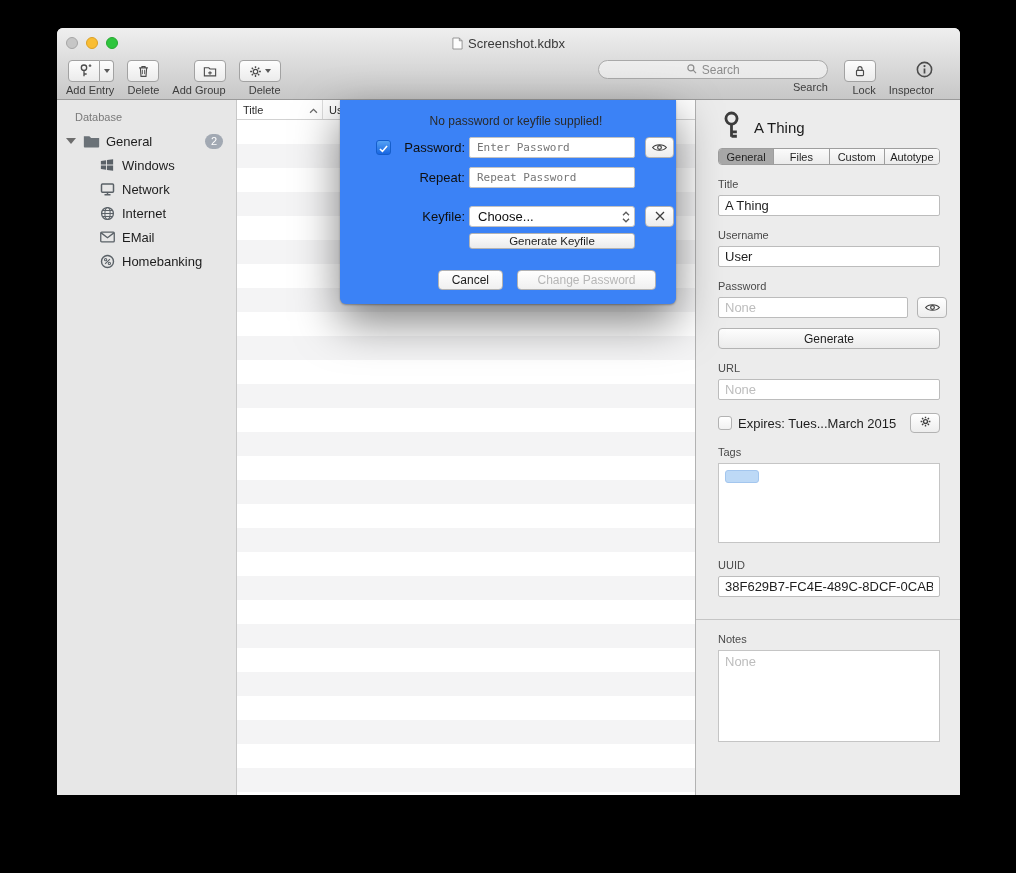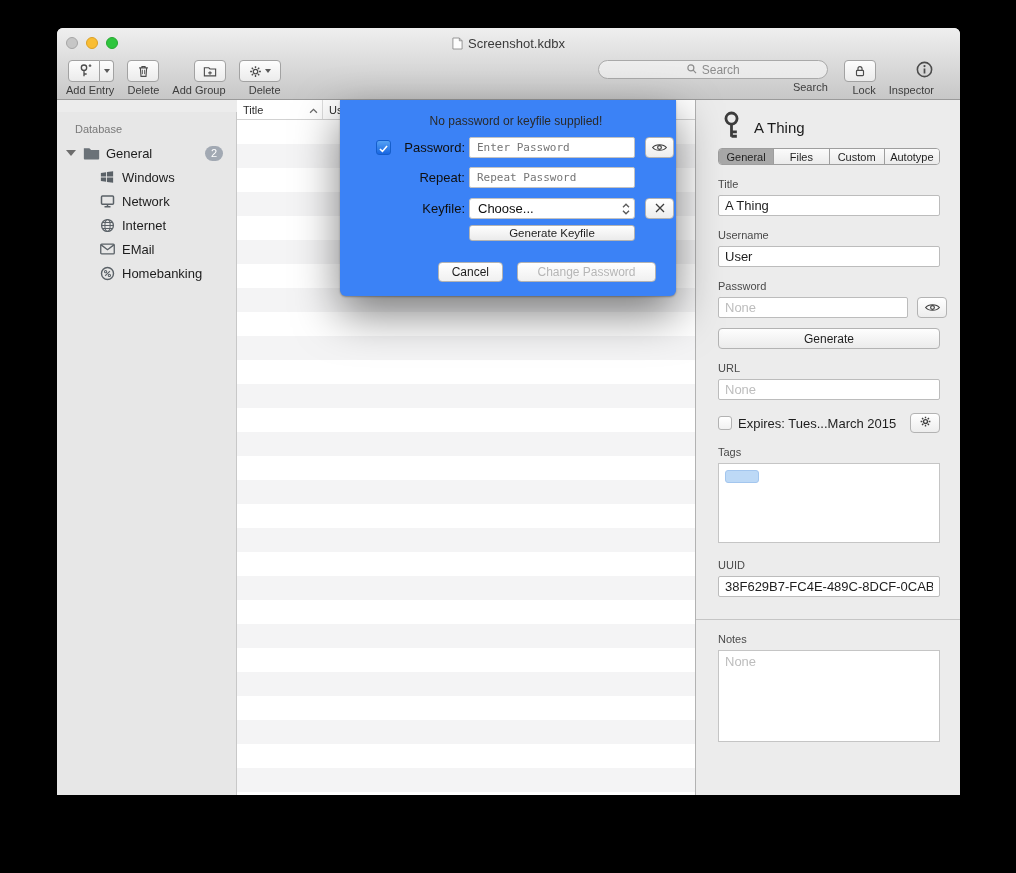--- a/index.html
+++ b/index.html
@@ -41,21 +41,21 @@
   .search-field { width:230px; height:19px; border:1px solid #a9a9a9; border-radius:10px;
                   background:rgba(255,255,255,.5); display:flex; align-items:center;
                   justify-content:center; gap:4px; }
   .search-ph { font-size:12px; color:#8c8c8c; }
 
   .icon-only { height:22px; display:flex; align-items:center; justify-content:center; }
 
   
   .content { position:absolute; top:72px; left:0; right:0; bottom:0; display:flex; }
 
-  .sidebar { width:180px; background:#e7e7e7; border-right:1px solid #c8c8c8; padding-top:7px; flex:none;margin-top:12px; }
+  .sidebar { width:180px; background:#e7e7e7; border-right:1px solid #c8c8c8; padding-top:7px; flex:none; }
   .sb-header { font-size:11px; color:#797979; padding:4px 0 6px 18px; }
   .sb-row { display:flex; align-items:center; height:24px; font-size:13px; color:#1d1d1d; }
   .sb-row.group { padding-left:9px; }
   .disclosure { width:0; height:0; border-left:5px solid transparent; border-right:5px solid transparent;
                 border-top:6px solid #6d6d6d; margin-right:6px; flex:none; }
   .sb-icon { width:18px; height:16px; margin-right:6px; display:flex; align-items:center;
              justify-content:center; flex:none; }
   .badge { margin-left:auto; margin-right:13px; background:#a2a9b3; color:#fff; font-size:11px;
            line-height:15px; border-radius:9px; padding:0 6px; min-width:17px; text-align:center; }
   .sb-row.child { padding-left:41px; }
@@ -101,21 +101,21 @@
   .divider { height:1px; background:#c5c5c5; margin:22px -20px 0 -22px; }
   .notes-box { height:92px; background:#fff; border:1px solid #c5c5c5; width:100%; resize:none;
                font-size:13px; padding:3px 6px; font-family:"Liberation Sans",sans-serif; color:#1e1e1e; }
 
   
   .dialog { position:absolute; left:283px; top:72px; width:336px; background:#3b82f6;
             border-radius:0 0 6px 6px; box-shadow:0 18px 45px rgba(0,0,0,.5), 0 1px 2px rgba(0,0,0,.3);
             z-index:60; padding:14px 0 14px 16px; }
   .dlg-msg { text-align:center; font-size:12px; color:#2a2a2a; }
   .dlg-row { display:flex; align-items:center; margin:9px 22px 0 20px; }
-  .dlg-row.keyfile { margin-top:10px; }
+  .dlg-row.keyfile { margin-top:18px; }
   .dlg-cb { width:15px; height:15px; border-radius:3px; background:linear-gradient(#55a2f5,#1766e2);
             border:1px solid #155ecb; display:flex; align-items:center; justify-content:center; flex:none; }
   .dlg-cb-spacer { width:15px; flex:none; }
   .dlg-label { width:70px; text-align:right; font-size:13px; color:#0f0f0f; margin:0 4px; flex:none; }
   .dlg-field { width:166px; height:21px; border:1px solid #c2c2c2; border-radius:2px; background:#fff;
                font-family:"DejaVu Sans Mono", monospace; font-size:11px; padding:0 7px; flex:none; }
   .dlg-sq { margin-left:10px; width:29px; height:21px; border:1px solid #b3b3b3; border-radius:4px;
             background:linear-gradient(#fff,#ededed); display:flex; align-items:center;
             justify-content:center; flex:none; }
   .dlg-sq-spacer { margin-left:10px; width:29px; flex:none; }

